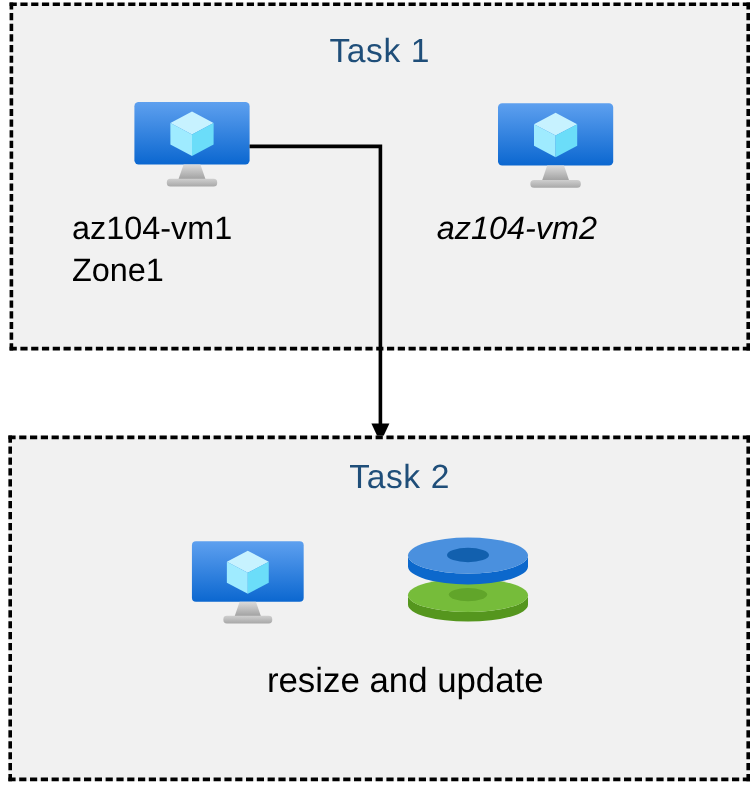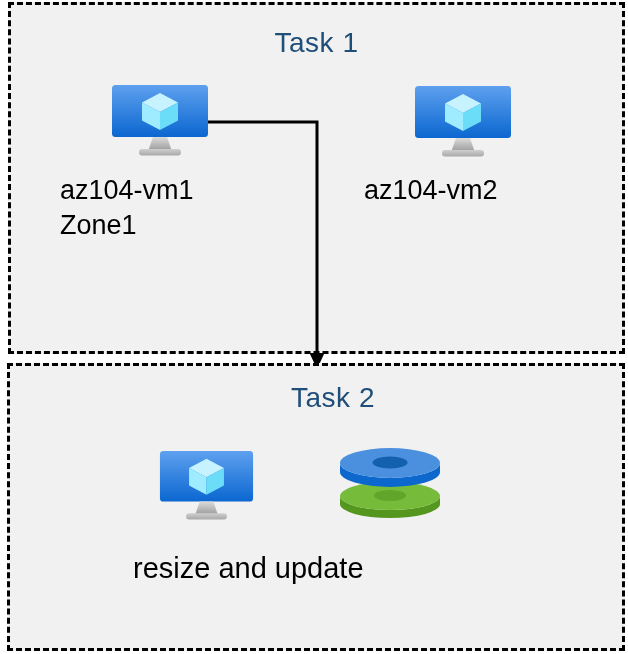--- a/index.html
+++ b/index.html
@@ -10,21 +10,21 @@
     background: #ffffff;
     font-family: "Liberation Sans", sans-serif;
     overflow: hidden;
   }
   .task-box {
     position: absolute;
     box-sizing: border-box;
     background: #f1f1f1;
     border: 3px dashed #000000;
   }
-  .task-box.task1 { left: 8px;  top: 2px;   width: 617px; height: 352px; }
+  .task-box.task1 { left: 8px;  top: 2px;   width: 617px; height: 290px; }
   .task-box.task2 { left: 7px;  top: 363px; width: 618px; height: 288px; }
   .task-title {
     position: absolute;
     left: 0; right: 0;
     text-align: center;
     color: #1F4E79;
     font-size: 28px;
     letter-spacing: 0.5px;
   }
   .task1 .task-title { top: 22px; }
@@ -35,26 +35,26 @@
   .vm3-svg  { left: 148px; top: 83px; width: 97px;  height: 76px; }
   .disks-svg { position: absolute; left: 328px; top: 80px; width: 104px; height: 74px; display: block; }
   .vm-label {
     position: absolute;
     width: 200px;
     color: #000000;
     font-size: 27px;
     line-height: 35px;
   }
   .vm1-label { left: 49px;  top: 168px; }
-  .vm2-label { left: 353px; top: 168px; }
+  .vm2-label { left: 353px; top: 168px; font-style: italic; }
   .caption {
     position: absolute;
     left: 123px; top: 186px;
     width: 320px;
-    text-align: left;
+    text-align: right;
     color: #000000;
     font-size: 29px;
   }
   .connector-overlay {
     position: absolute;
     left: 0; top: 0;
     width: 628px; height: 654px;
     pointer-events: none;
   }
   .defs-holder { position: absolute; width: 0; height: 0; }

